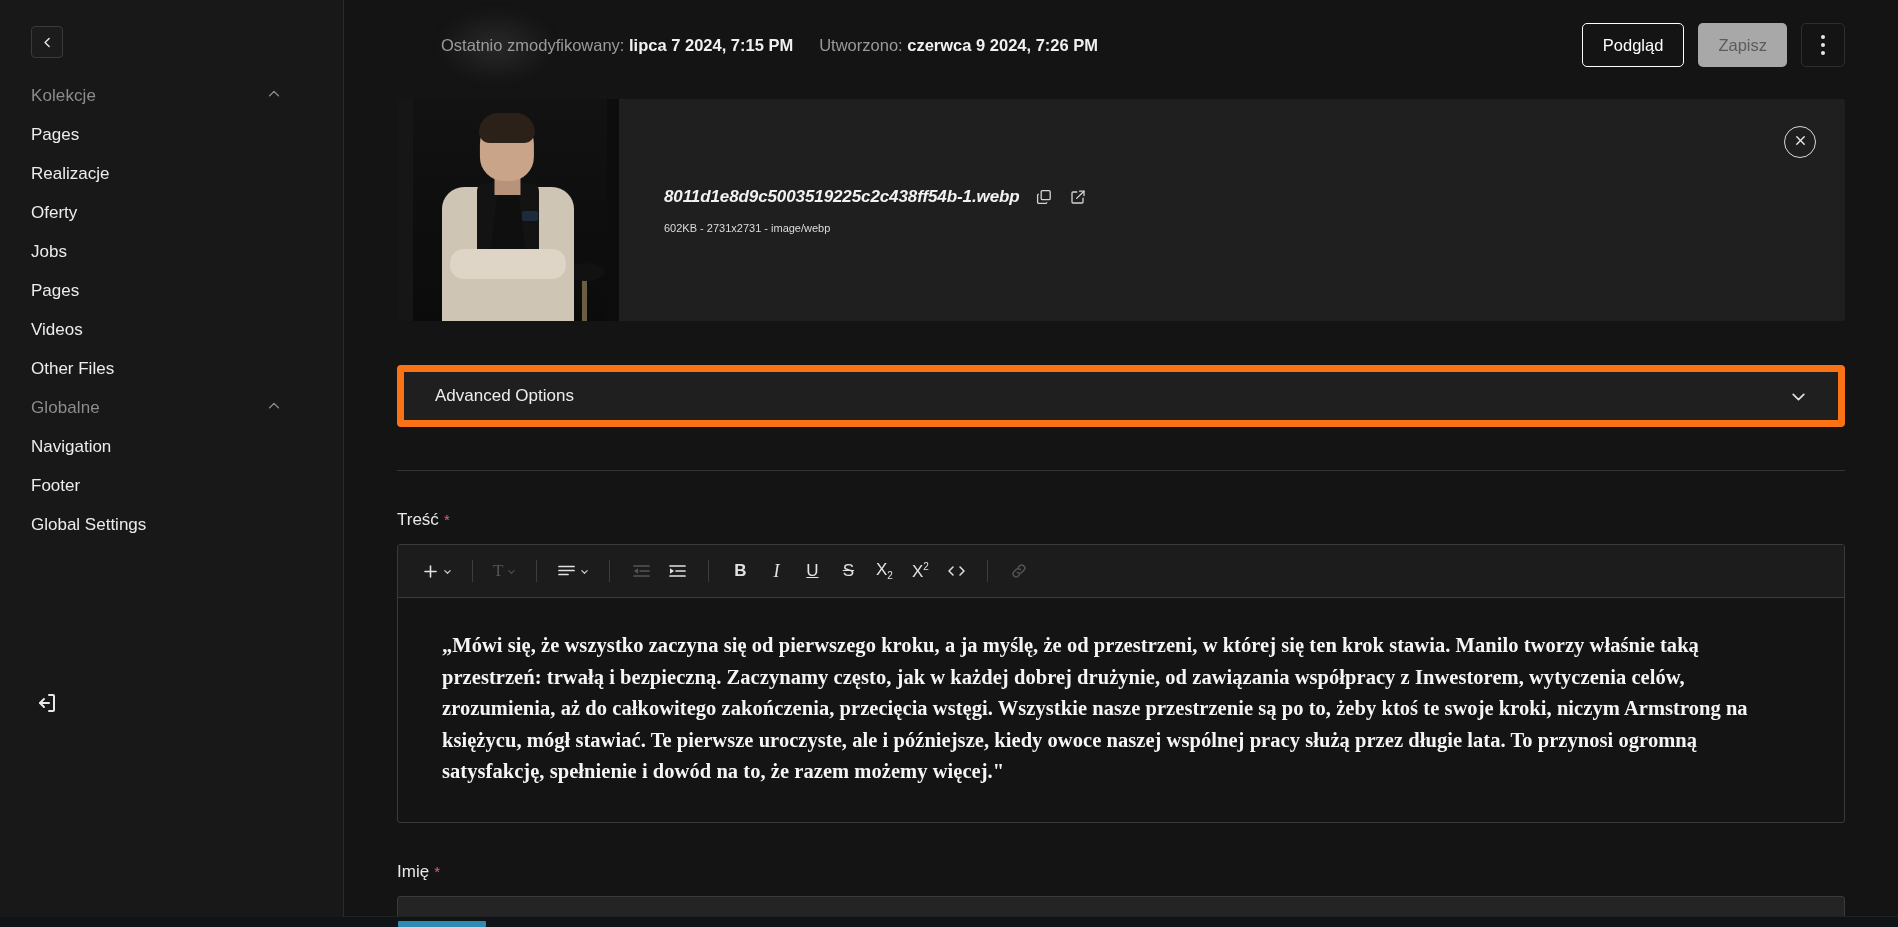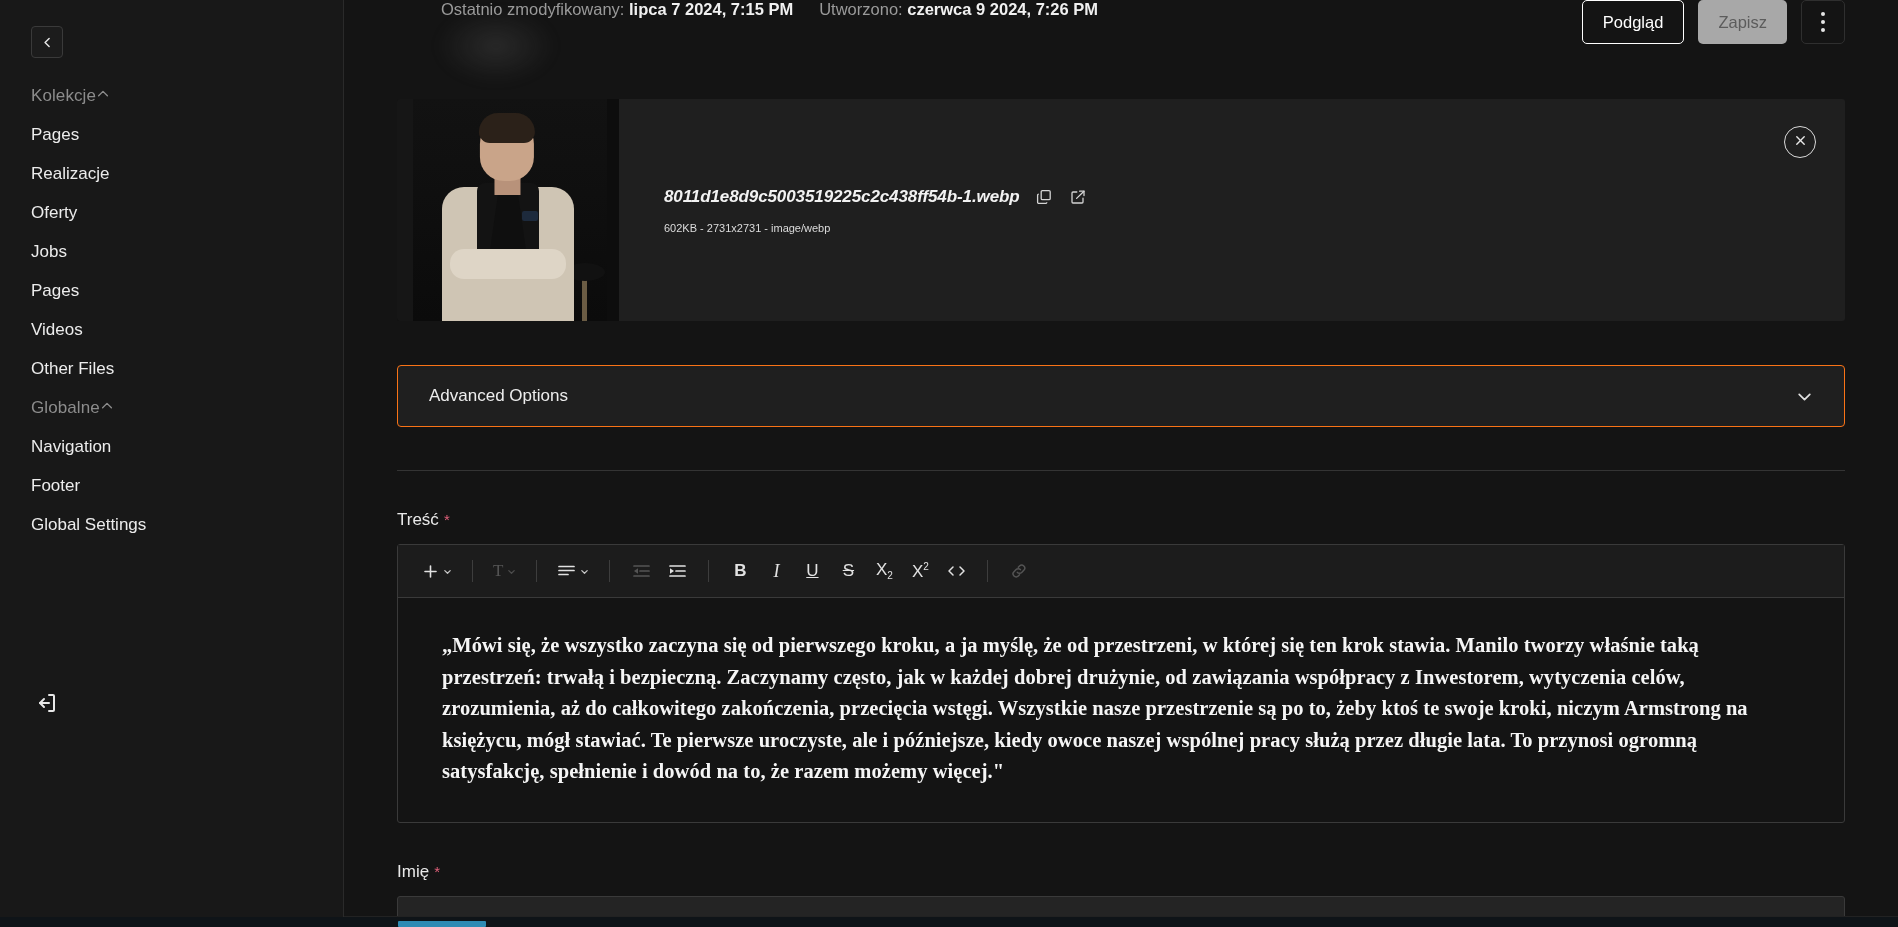--- a/index.html
+++ b/index.html
@@ -46,21 +46,21 @@
     justify-content: center;
     cursor: pointer;
   }
   .collapse-btn svg { width: 13px; height: 13px; display: block; }
 
   .nav-wrap { padding-top: 76px; }
 
   .nav-group-header {
     display: flex;
     align-items: center;
-    justify-content: flex-start;
+    justify-content: space-between;
     padding: 0 62px 0 31px;
     height: 39px;
     cursor: pointer;
   }
   .nav-group-title {
     font-size: 17px;
     color: #8c8c8c;
     letter-spacing: .1px;
   }
   .nav-group-header svg { width: 14px; height: 14px; color: #8c8c8c; }
@@ -96,21 +96,21 @@
     height: 927px;
     background: #141414;
     position: relative;
     overflow: hidden;
   }
 
   
   #doc-header {
     height: 90px;
     display: flex;
-    align-items: flex-start;
+    align-items: center;
     padding: 0 53px 0 0;
     position: relative;
     background: #141414;
   }
   .header-blur {
     position: absolute;
     left: 92px; top: 8px;
     width: 120px; height: 76px;
     background: radial-gradient(ellipse at center, rgba(90,90,90,.30), rgba(20,20,20,0) 70%);
     filter: blur(6px);
@@ -254,21 +254,21 @@
     cursor: pointer;
     color: #e8e8e8;
   }
   .close-circle svg { width: 13px; height: 13px; }
 
   
   .adv-options {
     margin-top: 44px;
     height: 62px;
     background: #1f1f1f;
-    border: 1px solid #f97316;
+    border: 7px solid #f97316;
     border-radius: 4px;
     display: flex;
     align-items: center;
     padding: 0 31px;
     cursor: pointer;
   }
   .adv-label {
     font-size: 17px;
     color: #ededed;
   }

